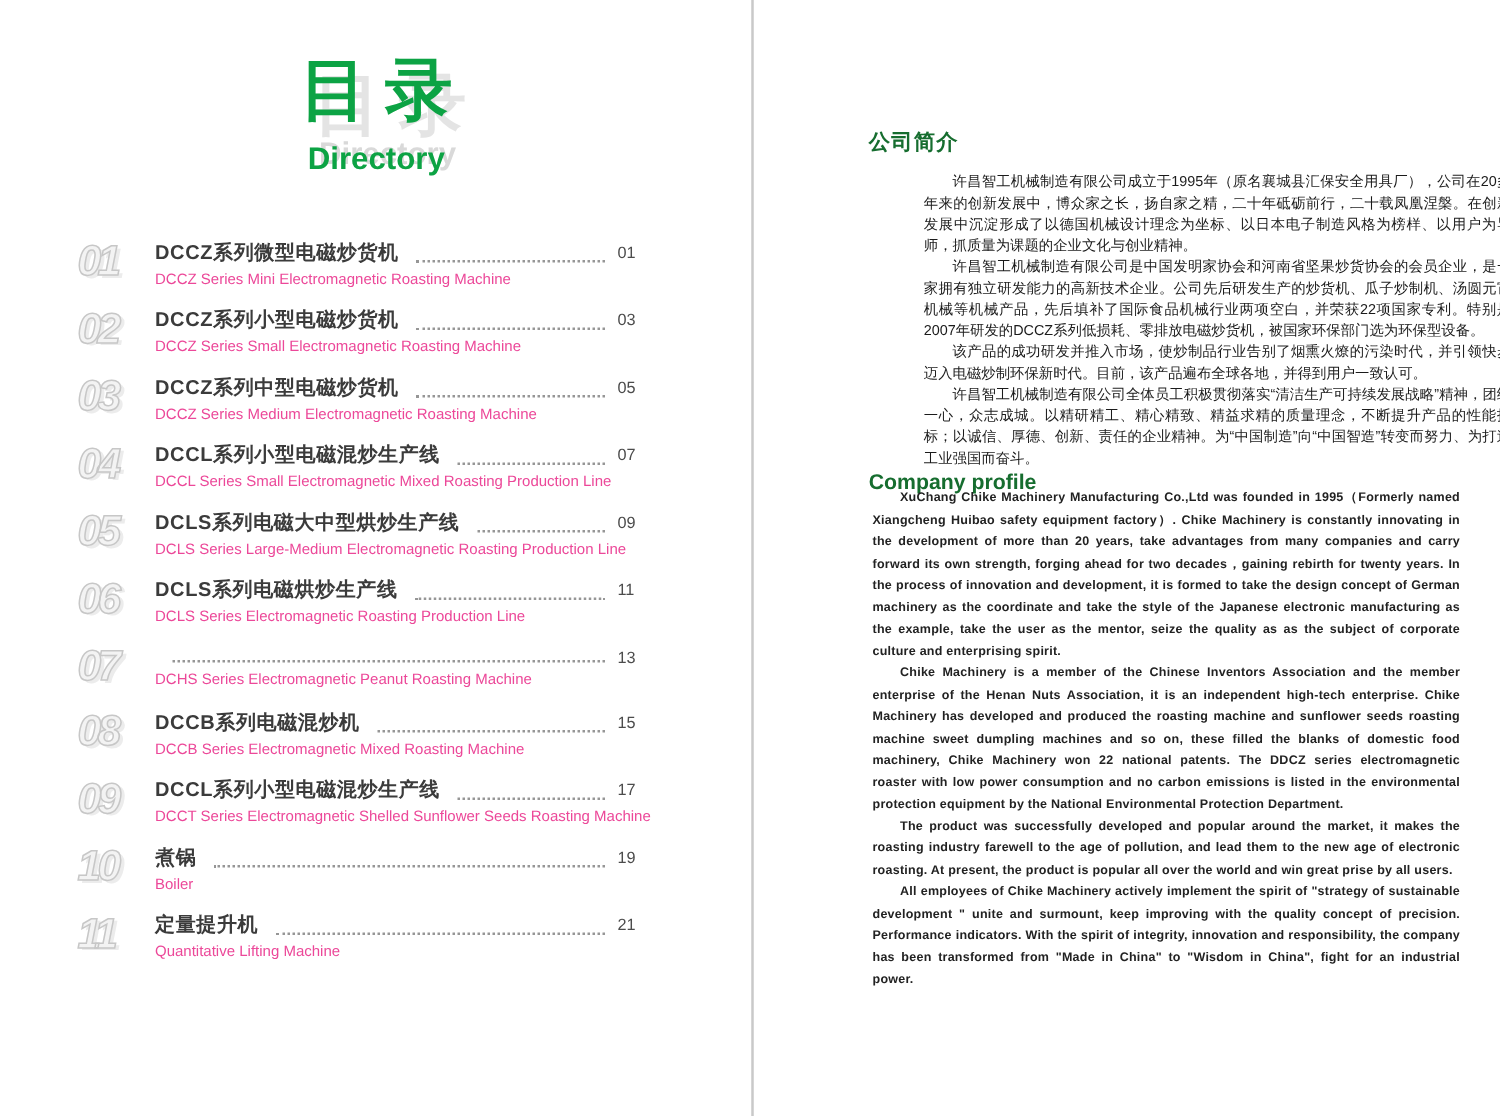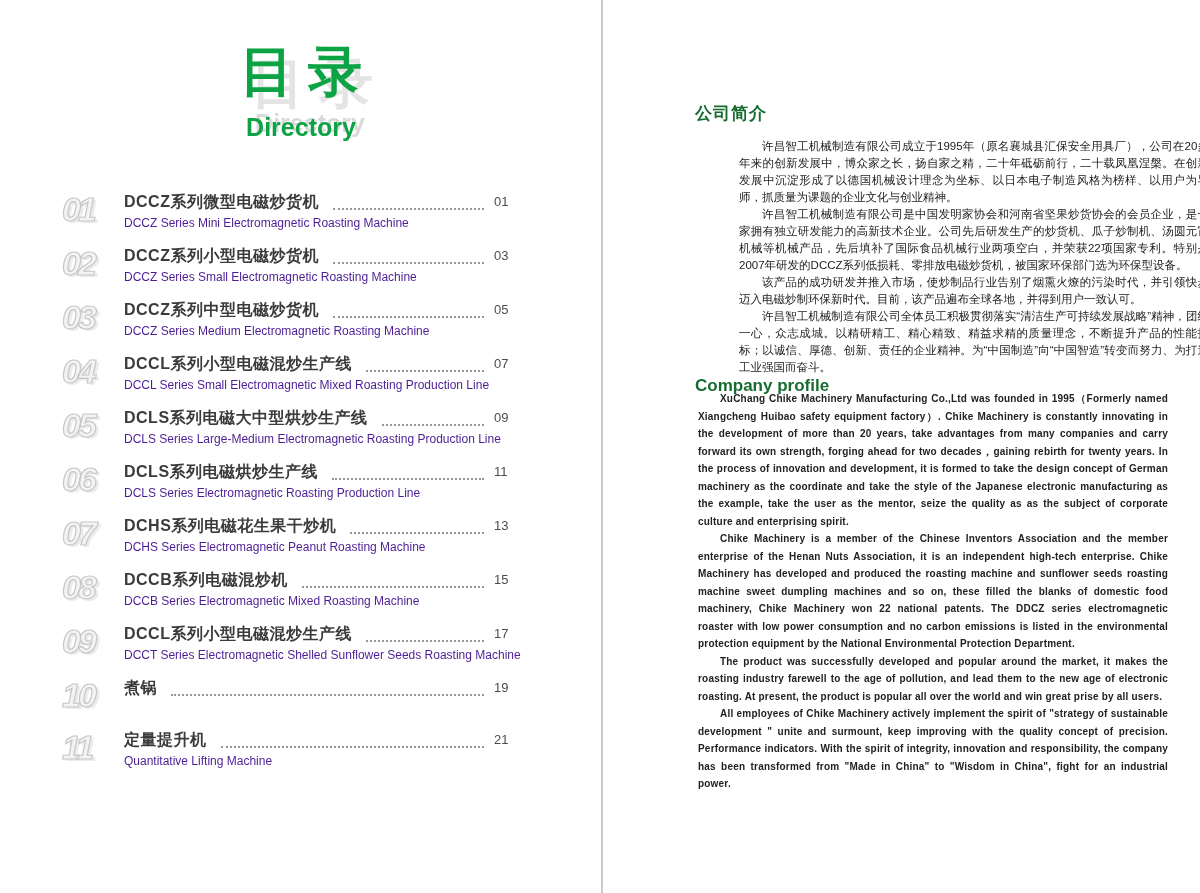--- a/index.html
+++ b/index.html
@@ -27,21 +27,21 @@
   .toc-num { flex:none; width:62px; font-size:34px; font-weight:bold; font-style:italic;
     letter-spacing:-3px; line-height:34px; color:#f3f3f3;
     -webkit-text-stroke:1.2px #c7c7c7; text-shadow:3px 2px 0 #ececec; }
   .toc-body { flex:1; min-width:0; }
   .toc-line1 { display:flex; }
   .toc-cn { flex:none; white-space:nowrap; font-size:16px; font-weight:bold;
     color:#3b3b3b; letter-spacing:0.5px; }
   .toc-dots { flex:1; min-width:36px; border-bottom:2px dotted #969696;
     margin:0 10px 0 14px; transform:translateY(-3px); }
   .toc-page { flex:none; width:26px; font-size:13px; color:#4c4c4c; padding-top:2px; }
-  .toc-en { margin-top:3px; font-size:12px; color:#4c1d95; white-space:nowrap; }
+  .toc-en { margin-top:3px; font-size:12px; color:#ec4899; white-space:nowrap; }
 
   
   .page-right { position:absolute; left:602px; top:0; width:598px; height:893px; }
   .profile-heading-cn { position:absolute; left:93px; top:102px; font-size:17px;
     font-weight:bold; color:#166d2f; letter-spacing:1px; }
   .profile-cn { position:absolute; left:96px; top:138px; width:470px;
     font-size:11.5px; line-height:17px; color:#1b1b1b; text-align:justify;margin-left:41px; }
   .profile-cn p { text-indent:2em; }
   .profile-heading-en { position:absolute; left:93px; top:376px; font-size:17px;
     font-weight:bold; color:#166d2f; }
@@ -135,21 +135,20 @@
             <span class="toc-page">11</span>
           </div>
           <div class="toc-en">DCLS Series Electromagnetic Roasting Production Line</div>
         </div>
       </div>
 
       <div class="toc-row">
         <div class="toc-num">07</div>
         <div class="toc-body">
           <div class="toc-line1">
-            <span class="toc-cn">DCHS系列电磁花生果干炒机</span>
             <span class="toc-dots"></span>
             <span class="toc-page">13</span>
           </div>
           <div class="toc-en">DCHS Series Electromagnetic Peanut Roasting Machine</div>
         </div>
       </div>
 
       <div class="toc-row">
         <div class="toc-num">08</div>
         <div class="toc-body">
@@ -175,20 +174,21 @@
       </div>
 
       <div class="toc-row">
         <div class="toc-num">10</div>
         <div class="toc-body">
           <div class="toc-line1">
             <span class="toc-cn">煮锅</span>
             <span class="toc-dots"></span>
             <span class="toc-page">19</span>
           </div>
+          <div class="toc-en">Boiler</div>
         </div>
       </div>
 
       <div class="toc-row">
         <div class="toc-num">11</div>
         <div class="toc-body">
           <div class="toc-line1">
             <span class="toc-cn">定量提升机</span>
             <span class="toc-dots"></span>
             <span class="toc-page">21</span>

